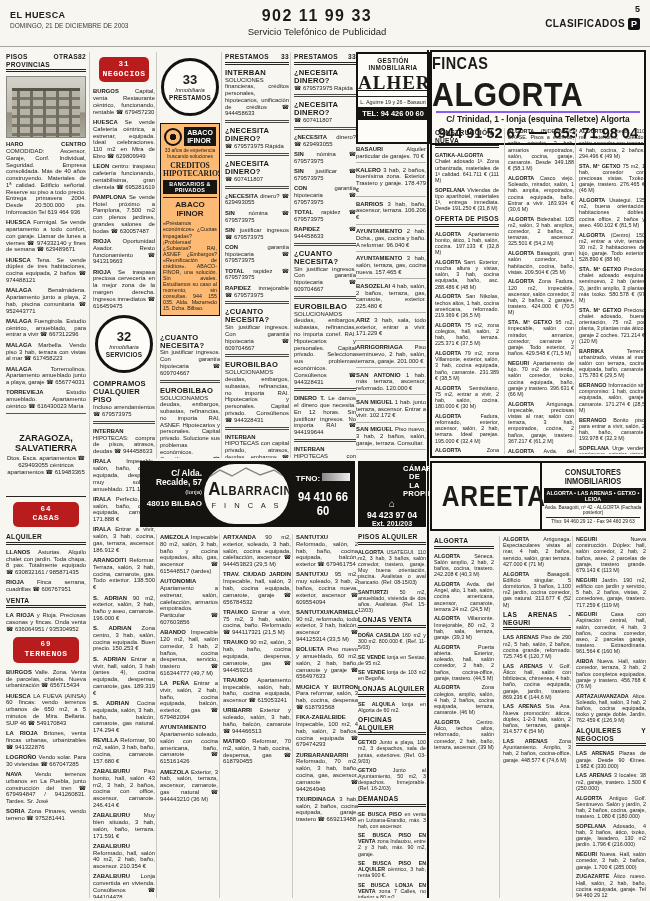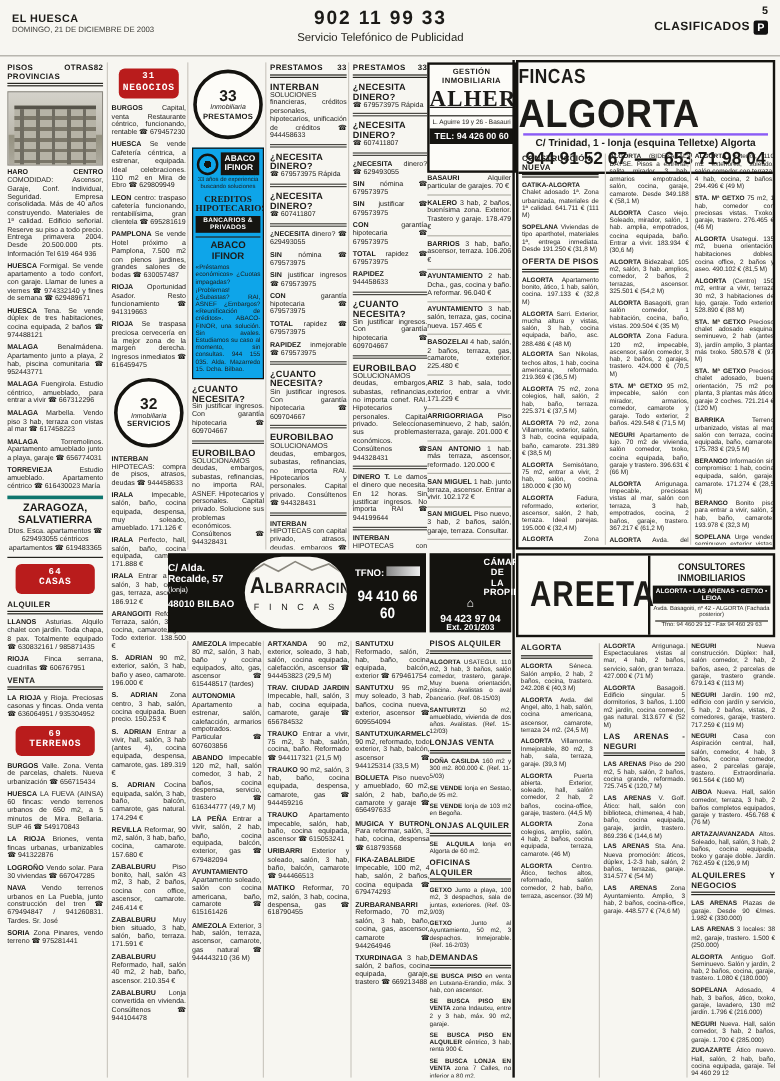--- a/index.html
+++ b/index.html
@@ -29,58 +29,58 @@
   .schdr{display:flex;justify-content:space-between;font-weight:bold;font-size:6.6px;letter-spacing:.3px;
     border-bottom:3px double #26251f;padding-bottom:1px;margin:1px 0 4px 0;}
   .badge{background:#b91c1c;color:#fff;border-radius:5px;text-align:center;margin:5px auto 6px auto;width:82%;padding:3px 0 4px 0;font-family:Liberation Mono, monospace;}
   .badge .bnum{font-size:7.5px;font-weight:bold;display:block;letter-spacing:1px;}
   .badge .blabel{font-size:8px;font-weight:bold;letter-spacing:.6px;}
   .circle{width:52px;height:52px;border:3px solid #14130f;border-radius:50%;background:#fdfcf8;
     margin:6px auto 7px auto;text-align:center;display:flex;flex-direction:column;justify-content:center;}
   .circle .cnum{font-size:13px;font-weight:bold;line-height:1;}
   .circle .csub{font-size:5.8px;font-style:italic;margin-top:1px;}
   .circle .clabel{font-size:6.4px;font-weight:bold;letter-spacing:.2px;}
-  .miniad{text-align:center;border-top:3px solid #0f766e;border-bottom:1px solid #26251f;padding:3px 0;margin:0 0 5px 0;}
+  .miniad{text-align:center;border-top:1px solid #0f766e;border-bottom:1px solid #26251f;padding:20px 0;margin:0 0 5px 0;}
   .miniad .mtitle{font-weight:bold;font-size:9px;line-height:1.05;}
   .miniad .mtext{font-size:6px;margin-top:2px;text-align:center;}
   
   .photo{height:60px;border:1px solid #8b887f;background:linear-gradient(#d4d2ca,#bcb9ae 58%,#93907f 60%,#aeab9f);
     position:relative;margin:0 0 3px 0;}
   .photo .bld{position:absolute;left:5px;right:5px;top:11px;bottom:0;background:#b6b3a6;border-top:3px solid #56534a;
     background-image:repeating-linear-gradient(90deg,transparent 0 5px,#6f6c61 5px 8px,transparent 8px 13px),
       repeating-linear-gradient(180deg,transparent 0 6px,#7a7668 6px 9px);}
   
   #alher{position:absolute;left:356px;top:52px;width:70px;height:88px;border:2px solid #14130f;background:#fdfcf8;text-align:center;}
   .alher-g{font-weight:bold;font-size:6.4px;letter-spacing:.4px;margin-top:3px;line-height:1.1;}
   .alher-name{font-weight:bold;font-size:19px;letter-spacing:1px;font-family:"Liberation Serif",serif;margin-top:1px;text-decoration:underline;}
   .alher-addr{font-size:5.4px;margin-top:2px;border-top:1px solid #26251f;padding-top:2px;}
   .alher-tel{font-weight:bold;font-size:7.4px;margin-top:2px;background:#161511;color:#fff;padding:2px 0;}
   
-  .abaco{border:1.5px solid #14130f;padding:3px 2px;margin:0 0 5px 0;text-align:center;background:#0ea5e9;}
+  .abaco{border:1.5px solid #14130f;padding:3px 2px;margin:0 0 18px 0;text-align:center;background:#fdba74;}
   .abaco .arow{display:flex;align-items:center;justify-content:center;gap:2px;}
   .abaco .agear{width:14px;height:14px;border:2px solid #14130f;border-radius:50%;display:inline-block;
     background:radial-gradient(circle,#14130f 0 3px,transparent 3px);}
   .abaco .abrand{background:#161511;color:#fff;font-weight:bold;font-size:7px;padding:2px 3px;line-height:1.1;text-align:left;}
   .abaco .atag{font-size:4.9px;margin-top:2px;}
   .abaco .acred{font-family:"Liberation Serif",serif;font-weight:bold;font-size:7.6px;margin-top:2px;line-height:1.05;}
   .abaco .apriv{background:#161511;color:#fff;font-weight:bold;font-size:5.4px;padding:1px 0;margin-top:2px;letter-spacing:.3px;}
   .abaco .atitle{font-weight:bold;font-size:8px;margin-top:3px;border-top:1px solid #26251f;padding-top:2px;}
   .abaco .abody{font-size:5.3px;text-align:justify;margin-top:2px;}
   
   #algorta{position:absolute;left:430px;top:50px;width:216px;height:408px;border:2px solid #14130f;background:#fbfaf5;box-sizing:border-box;}
   .alg-logo{display:flex;align-items:baseline;justify-content:center;gap:5px;padding-top:2px;flex-direction:column;}
   .alg-fincas{font-weight:bold;font-size:17px;letter-spacing:.5px;transform:scaleX(.85);transform-origin:left;}
   .alg-name{font-weight:900;font-size:33px;letter-spacing:.5px;line-height:.95;transform:scaleX(.92);transform-origin:left;}
   .alg-addr{font-weight:bold;font-size:8.4px;text-align:center;border-top:2px solid #8b5cf6;margin:1px 4px 0 4px;padding-top:1px;}
   .alg-tels{display:flex;justify-content:space-between;align-items:center;font-weight:900;font-size:14.5px;
     padding:1px 6px 2px 6px;border-bottom:2px solid #14130f;margin:0 0 2px 0;}
   .alg-dash{flex:1;border-top:2px solid #14130f;margin:0 6px;}
   
   #albarracin{position:absolute;left:140px;top:461px;width:215px;height:66px;background:#14130f;display:flex;box-sizing:border-box;}
-  .alb-left{width:62px;color:#fff;text-align:left;padding-top:8px;}
+  .alb-left{width:62px;color:#fff;text-align:right;padding-top:8px;}
   .alb-a1{font-weight:bold;font-size:8.4px;line-height:1.1;}
   .alb-a2{font-size:6px;margin-top:2px;}
   .alb-a3{font-weight:bold;font-size:8px;margin-top:4px;}
   .alb-mid{flex:1;background:#f8f7f2;border-radius:40%/55%;margin:3px 2px;position:relative;text-align:center;overflow:hidden;}
   .alb-brand{font-weight:bold;font-size:12.5px;letter-spacing:.5px;margin-top:14px;transform:scaleX(.9);}
   .alb-brand::first-letter{font-size:19px;}
   .alb-fincas{font-size:7.5px;letter-spacing:3px;margin-top:1px;}
   .alb-right{width:64px;color:#fff;text-align:center;padding-top:6px;}
   .alb-tfno{font-weight:bold;font-size:8px;display:inline-block;}
   .alb-grad{display:inline-block;width:28px;height:8px;vertical-align:middle;margin-left:2px;
@@ -169,20 +169,21 @@
       <div class="entry"><span class="lead">HUESCA </span>Se vende Cafetería céntrica, a estrenar, equipada. Ideal celebraciones. 110 m2 en Mira de Ebro ☎ 629809949</div>
       <div class="entry"><span class="lead">LEON </span>centro: traspaso cafetería funcionando, rentabilísima, gran clientela ☎ 695281619</div>
       <div class="entry"><span class="lead">PAMPLONA </span>Se vende Hotel próximo a Pamplona, 7.500 m2 con plenos jardines, grandes salones de bodas ☎ 630057487</div>
       <div class="entry"><span class="lead">RIOJA </span>Oportunidad Asador. Resto funcionamiento ☎ 941319663</div>
       <div class="entry"><span class="lead">RIOJA </span>Se traspasa preciosa cervecería en la mejor zona de la margen derecha. Ingresos inmediatos ☎ 616459475</div>
       <div class="circle">
         <div class="cnum">32</div>
         <div class="csub">Inmobiliaria</div>
         <div class="clabel">SERVICIOS</div>
       </div>
+      <div class="entry big sep"><span class="lead">COMPRAMOS CUALQUIER PISO </span>Incluso arrendamientos ☎ 679573975</div>
       <div class="entry"><span class="lead">INTERBAN </span>HIPOTECAS: compra de pisos, atrasos, deudas ☎ 944458633</div>
       <div class="entry"><span class="lead">IRALA </span>Impecable, salón, baño, cocina equipada, despensa, muy soleado, amueblado. 171.126 €</div>
       <div class="entry"><span class="lead">IRALA </span>Perfecto, hall, salón, baño, cocina equipada, camarote. 171.888 €</div>
       <div class="entry"><span class="lead">IRALA </span>Entrar a vivir, salón, 3 hab, cocina, gas, terraza, ascensor. 186.912 €</div>
       <div class="entry"><span class="lead">ARANGOITI </span>Reformar. Terraza, salón, 3 hab, cocina, camarote, gas. Todo exterior. 138.500 €</div>
       <div class="entry"><span class="lead">S. ADRIAN </span>90 m2, exterior, salón, 3 hab, baño y aseo, camarote. 196.000 €</div>
       <div class="entry"><span class="lead">S. ADRIAN </span>Zona centro, 3 hab, salón, cocina equipada. Buen precio. 150.253 €</div>
       <div class="entry"><span class="lead">S. ADRIAN </span>Entrar a vivir, hall, salón, 3 hab (antes 4), cocina equipada, despensa, camarote, gas. 189.319 €</div>
       <div class="entry"><span class="lead">S. ADRIAN </span>Cocina equipada, salón, 3 hab, baño, balcón, camarote, gas natural. 174.294 €</div>
       <div class="entry"><span class="lead">REVILLA </span>Reformar, 90 m2, salón, 3 hab, baño, cocina, camarote. 157.680 €</div>

